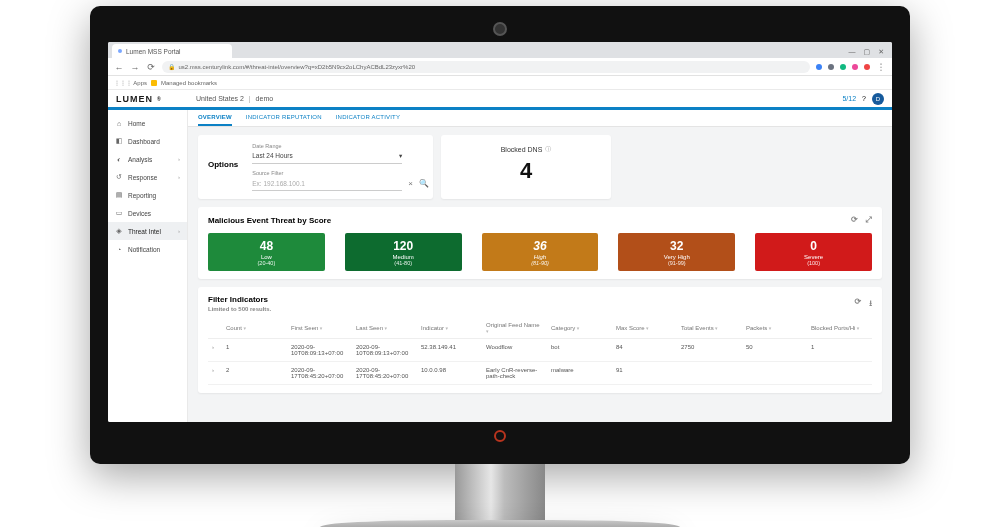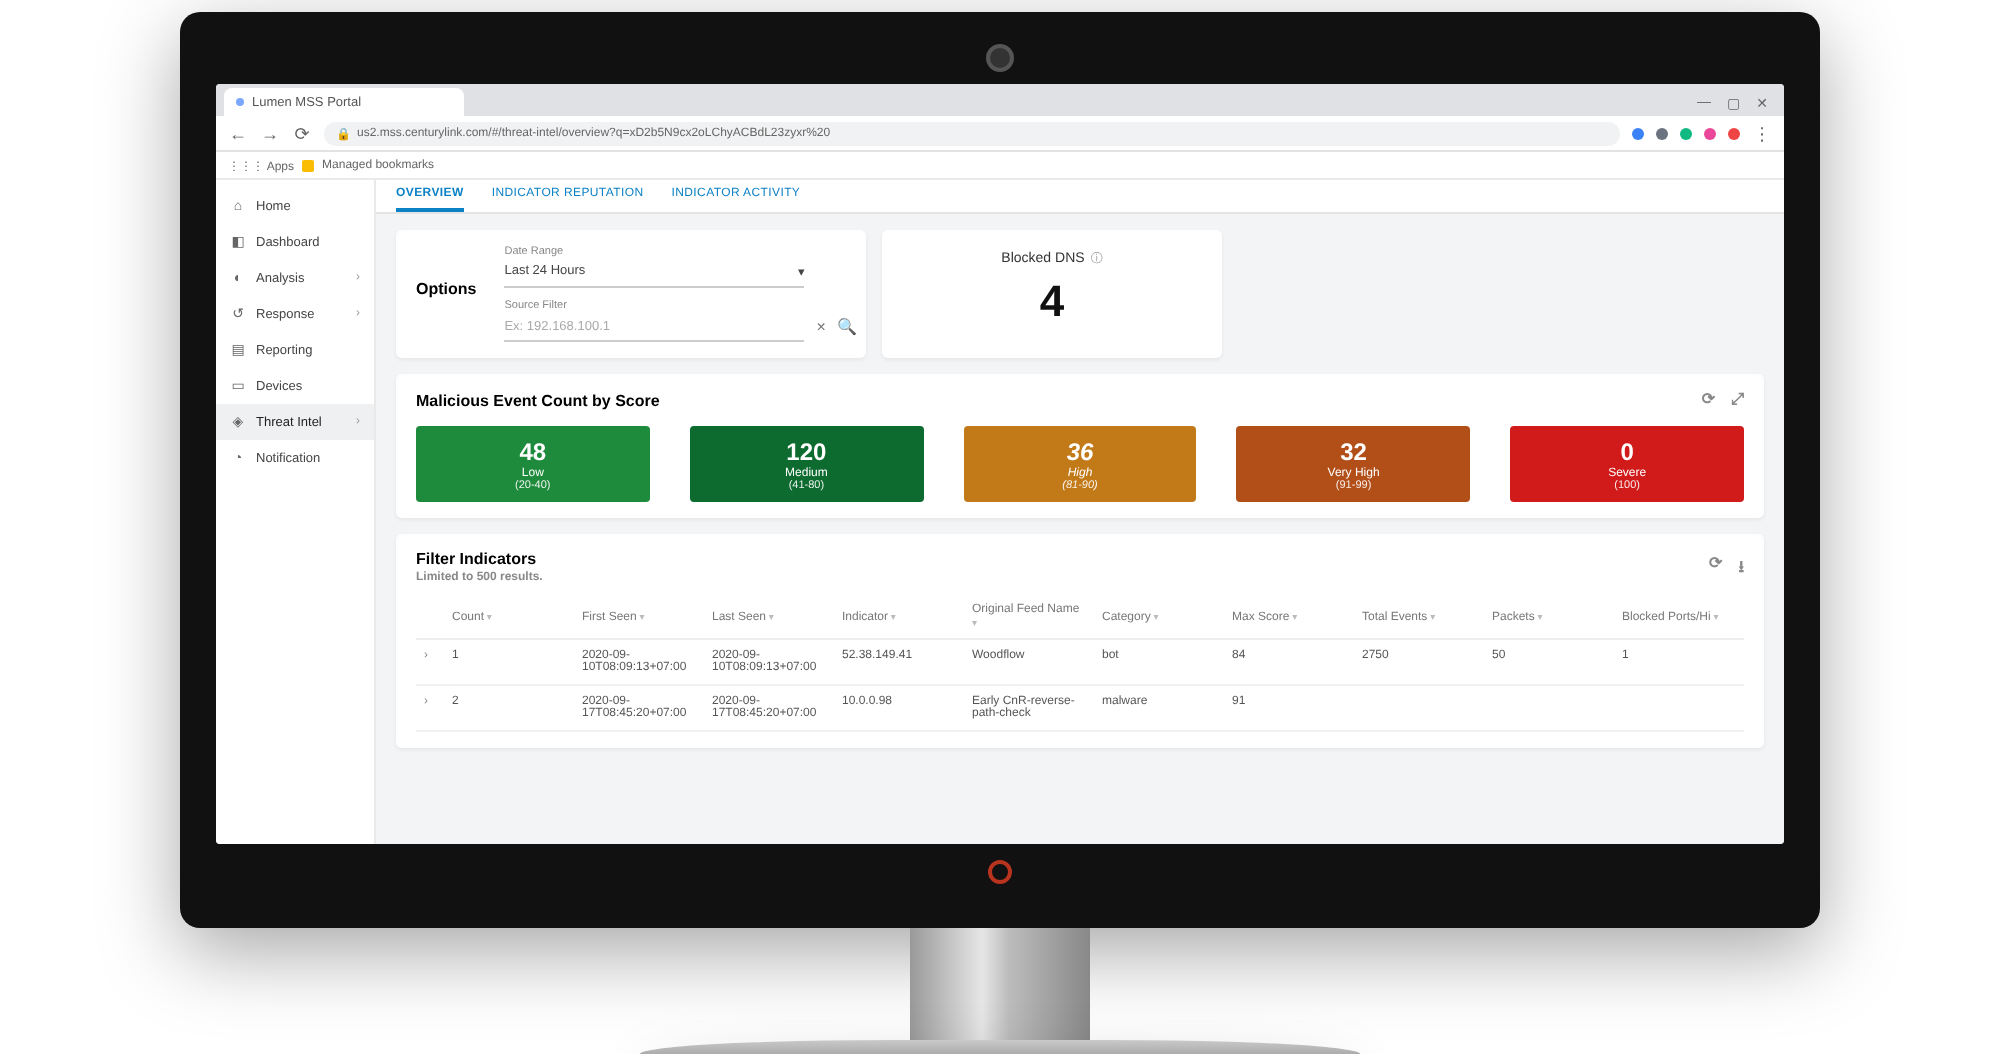--- a/index.html
+++ b/index.html
@@ -162,20 +162,36 @@
         <span class="extdot" style="background:#ef4444"></span>
         <span class="navicn">⋮</span>
       </div>
 
       <div class="bm">
         <span>⋮⋮⋮ Apps</span>
         <span class="warn"></span>
         <span>Managed bookmarks</span>
       </div>
 
+      <div class="apphdr">
+        <div class="brand">
+          <span>LUMEN</span>
+            <span class="brand-reg">®</span>
+        </div>
+        <div class="tenant">
+          <span>United States 2</span>
+          <span class="sep">|</span>
+          <span>demo</span>
+        </div>
+        <div class="hdr-right">
+          <span class="pill">5/12</span>
+          <span>?</span>
+          <span class="avatar">D</span>
+        </div>
+      </div>
 
       <div class="app-body">
 
         <div class="sidebar">
           <div class="sb-item">
             <span class="ic">⌂</span>
             <span>Home</span>
           </div>
           <div class="sb-item">
             <span class="ic">◧</span>
@@ -245,21 +261,21 @@
               <div class="metric-lbl">
                 <span>Blocked DNS</span>
                 <span class="info-ic">ⓘ</span>
               </div>
               <div class="metric-val">4</div>
             </div>
           </div>
 
           <div class="panel">
             <div class="panel-hdr">
-              <span>Malicious Event Count by Score</span>
+              <span>Malicious Event Threat by Score</span>
               <div class="panel-ctl">
                 <span>⟳</span>
                 <span>⤢</span>
               </div>
             </div>
             <div class="score-row">
               <div class="score c-low">
                 <div class="big">48</div>
                 <div class="sm">Low</div>
                 <div class="rng">(20-40)</div>

